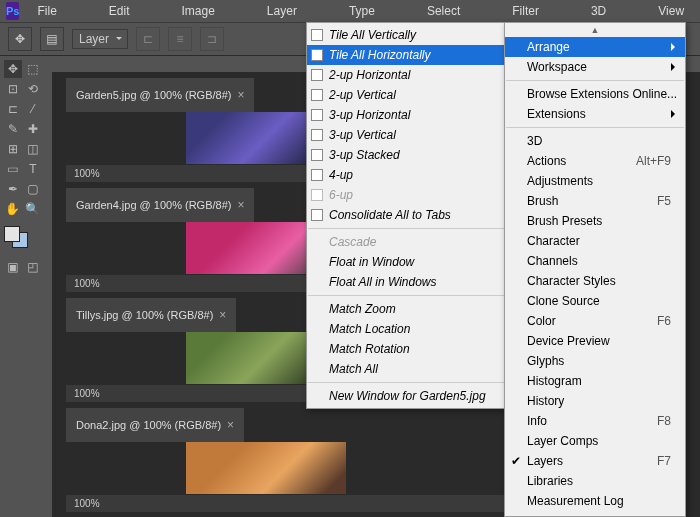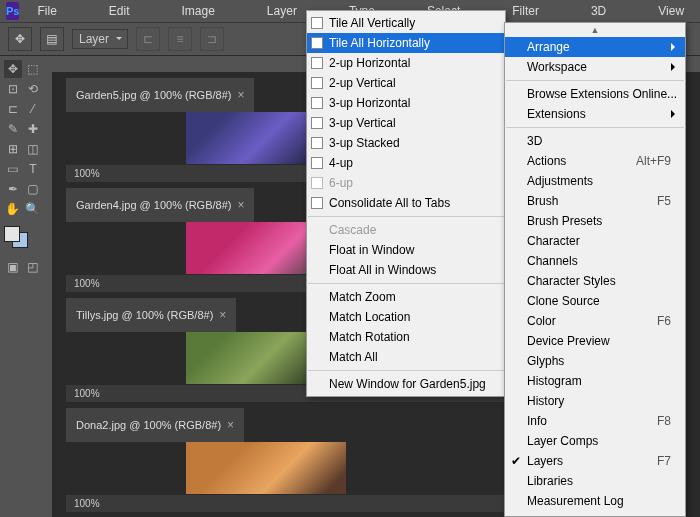--- a/index.html
+++ b/index.html
@@ -43,21 +43,21 @@
 .mi.dis { color:#9a9a9a; }
 .mi.sel { background:#1a6fd8; color:#fff; }
 .mi .ico { position:absolute; left:4px; width:12px; height:12px; border:1px solid #888; background:#fff; }
 .mi .ico.dis { border-color:#bbb; }
 .sep { height:1px; background:#ccc; margin:3px 1px; }
 .mi .sc { position:absolute; right:14px; color:#555; }
 .mi .arr { position:absolute; right:6px; border:4px solid transparent; border-left-color:#000; }
 .mi.sel .arr { border-left-color:#fff; }
 .mi .chk { position:absolute; left:6px; }
 
-.submenu { left:306px; top:10px; width:200px; max-height:495px; }
+.submenu { left:306px; top:22px; width:200px; max-height:495px;font-style:italic; }
 .mainmenu { left:504px; top:22px; width:182px; max-height:495px; overflow:hidden; }
 .scroll-arrow { text-align:center; color:#666; height:12px; font-size:9px; }
 </style>
 </head>
 <body>
 
 <div class="menubar">
   <div class="ps-logo">Ps</div>
   <div id="menubar-items" style="display: flex; gap: 36px;">
       <div class="menuitem">File</div>

